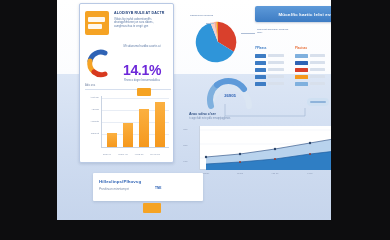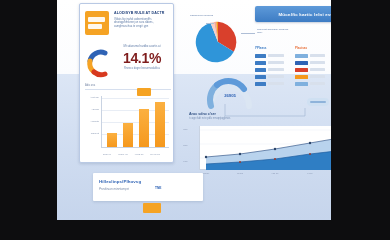--- a/index.html
+++ b/index.html
@@ -33,22 +33,22 @@
   .hdr-txt { position:absolute; left:29px; top:0; width:57px; }
   .hdr-title { font-size:3.6px; font-weight:bold; color:#1f3f7a; letter-spacing:.1px;
     line-height:4.6px; }
   .hdr-body { margin-top:2px; font-size:2.7px; color:#5f7ba6; line-height:3.5px; }
 
   
   .stat-wrap { position:absolute; left:5px; top:40px; width:86px; height:40px; }
   .arc-icon { position:absolute; left:0; top:4px; width:26px; height:30px; }
   .stat-txt { position:absolute; left:28px; top:1px; width:58px; text-align:center; }
   .stat-lbl { font-size:2.8px; color:#5f7ba6; line-height:3.4px; }
-  .stat-big { font-size:14px; font-weight:bold; color:#7f1d1d; letter-spacing:-.3px;
-    line-height:15px; margin-top:3px; }
+  .stat-big { font-size:14px; font-weight:bold; color:#6d28d9; letter-spacing:-.3px;
+    line-height:15px; margin-top:15px; }
   .stat-sub { font-size:2.7px; color:#6b86af; line-height:3.3px; margin-top:1px; }
 
   .divider { position:absolute; left:5px; top:85px; width:86px; height:1px;
     background:#d6dfee; }
   .mini-lbl { position:absolute; left:5px; top:80px; font-size:2.6px; color:#7a8ba8; }
 
   
   .bar-chart { position:absolute; left:7px; top:90px; width:84px; height:64px; }
   .bc-plot { position:absolute; left:14px; top:2px; right:2px; bottom:10px;
     background:#fff; border-left:.6px solid #c9d3e2; border-bottom:.6px solid #c9d3e2; }

